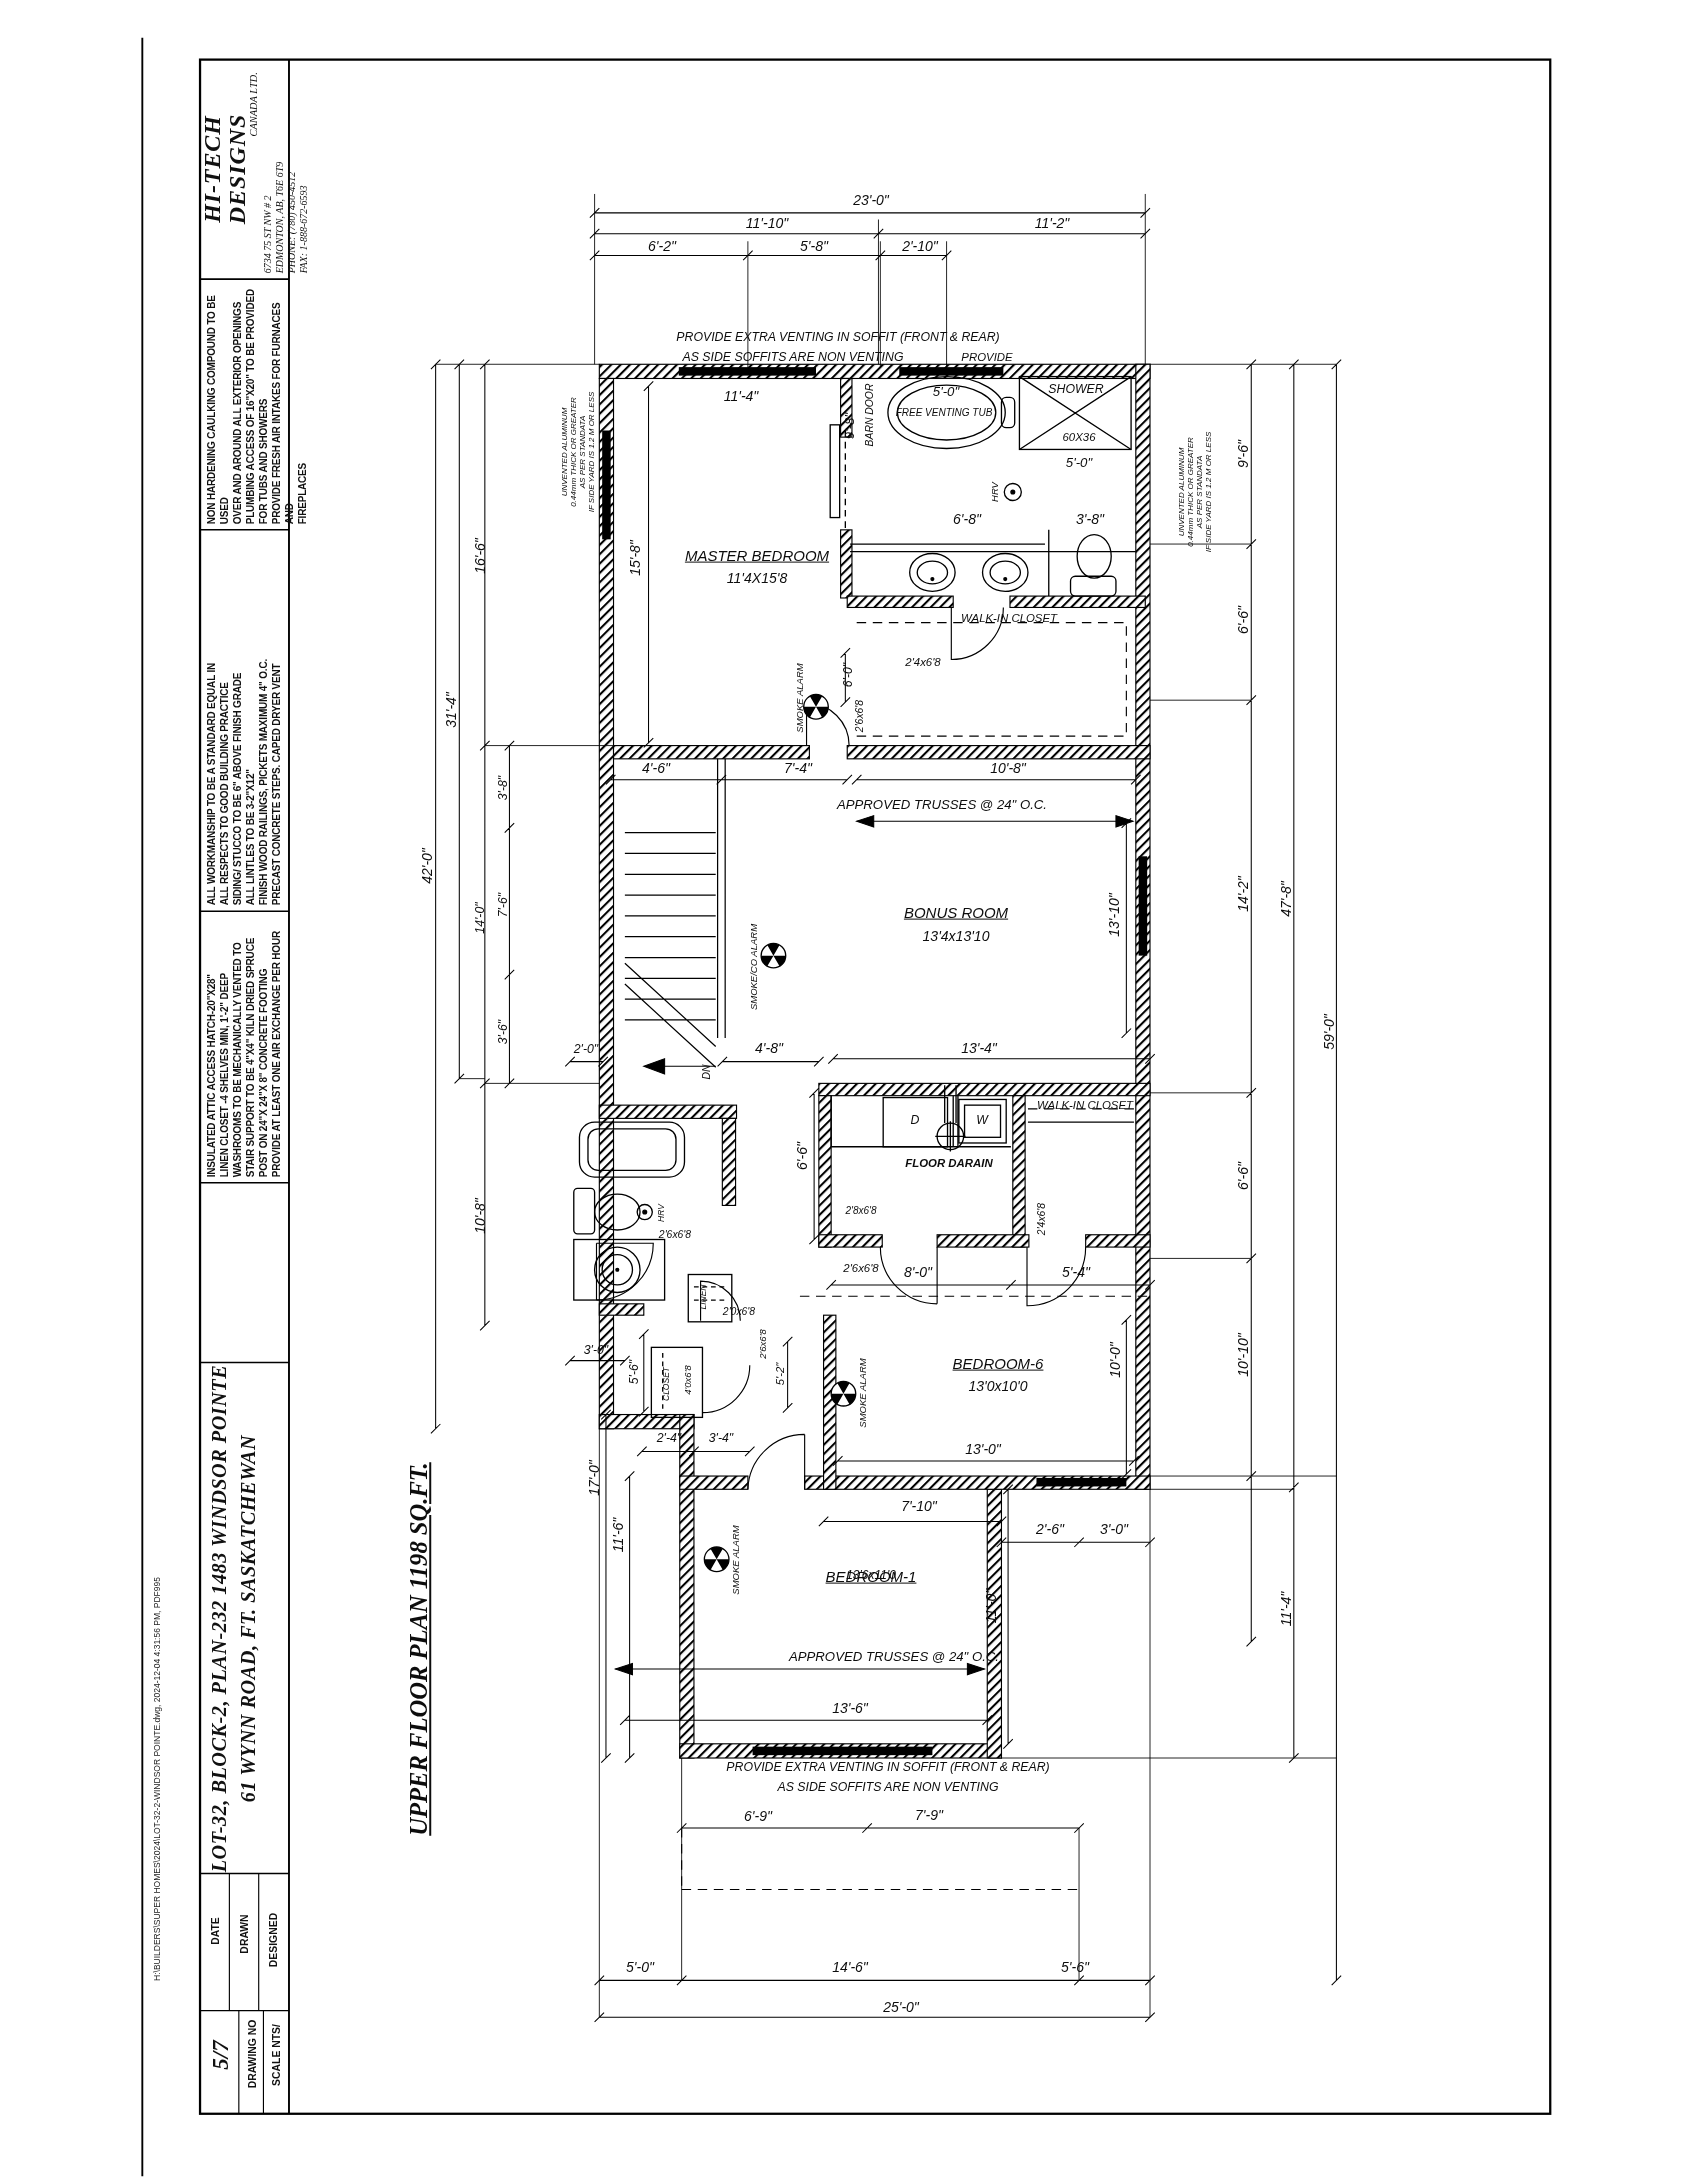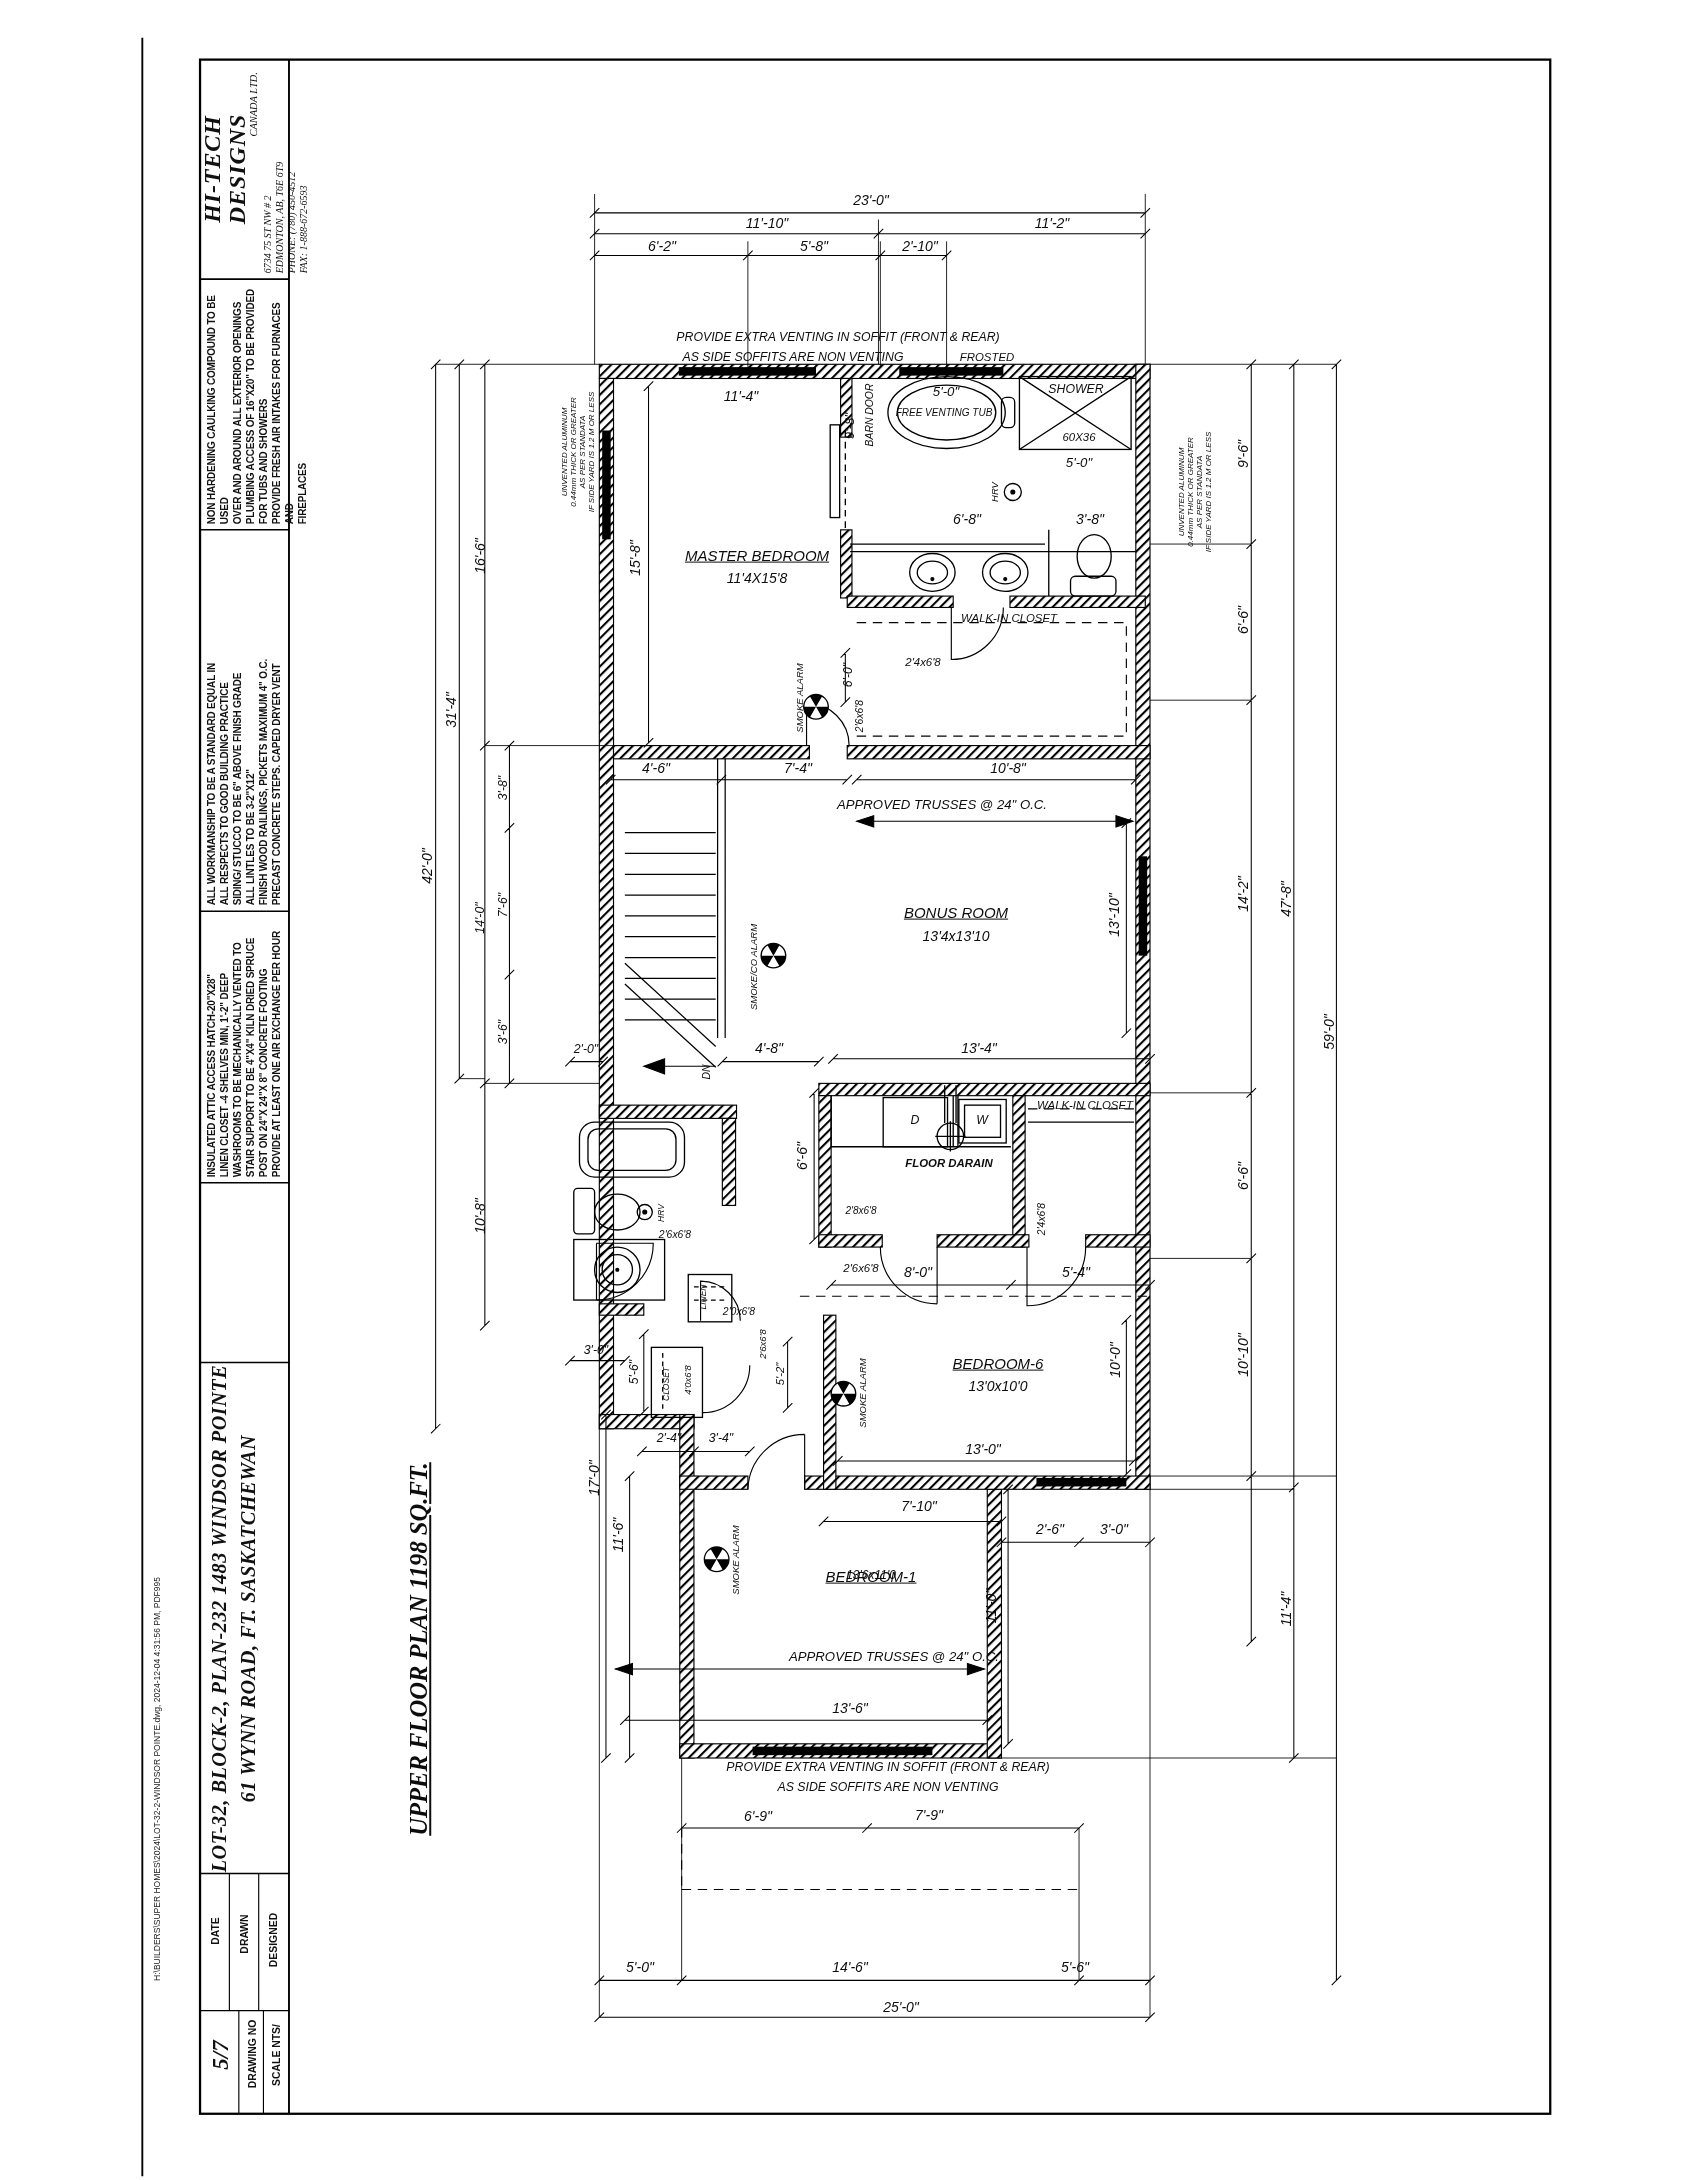--- a/index.html
+++ b/index.html
@@ -239,21 +239,21 @@
 
   <div id="ann-layer">
       <div class="ann" style="left: 871px; top: 201px; font-size: 14px;">23'-0"</div>
       <div class="ann" style="left: 767px; top: 224px; font-size: 14px;">11'-10"</div>
       <div class="ann" style="left: 1052px; top: 224px; font-size: 14px;">11'-2"</div>
       <div class="ann" style="left: 662px; top: 247px; font-size: 14px;">6'-2"</div>
       <div class="ann" style="left: 814px; top: 247px; font-size: 14px;">5'-8"</div>
       <div class="ann" style="left: 920px; top: 247px; font-size: 14px;">2'-10"</div>
       <div class="ann" style="left: 838px; top: 338px; font-size: 12.3px;">PROVIDE EXTRA VENTING IN SOFFIT (FRONT &amp; REAR)</div>
       <div class="ann" style="left: 793px; top: 358px; font-size: 12.3px;">AS SIDE SOFFITS ARE NON VENTING</div>
-      <div class="ann" style="left: 987px; top: 357px; font-size: 11.4px;">FROSTED</div>
+      <div class="ann" style="left: 987px; top: 357px; font-size: 11.4px;">PROVIDE</div>
       <div class="ann" style="left: 946px; top: 392px; font-size: 13.2px;">5'-0"</div>
       <div class="ann" style="left: 944px; top: 413px; font-size: 10px;">FREE VENTING TUB</div>
       <div class="ann" style="left: 1076px; top: 390px; font-size: 12.3px;">SHOWER</div>
       <div class="ann" style="left: 1079px; top: 437px; font-size: 11.4px;">60X36</div>
       <div class="ann" style="left: 1079px; top: 463px; font-size: 13.2px;">5'-0"</div>
       <div class="ann r" style="left: 995px; top: 492px; font-size: 9.5px;">HRV</div>
       <div class="ann" style="left: 967px; top: 520px; font-size: 14px;">6'-8"</div>
       <div class="ann" style="left: 1090px; top: 520px; font-size: 14px;">3'-8"</div>
       <div class="ann r" style="left: 870px; top: 415px; font-size: 10.4px;">BARN DOOR</div>
       <div class="ann r" style="left: 850px; top: 426px; font-size: 13.2px;">9'-8"</div>

